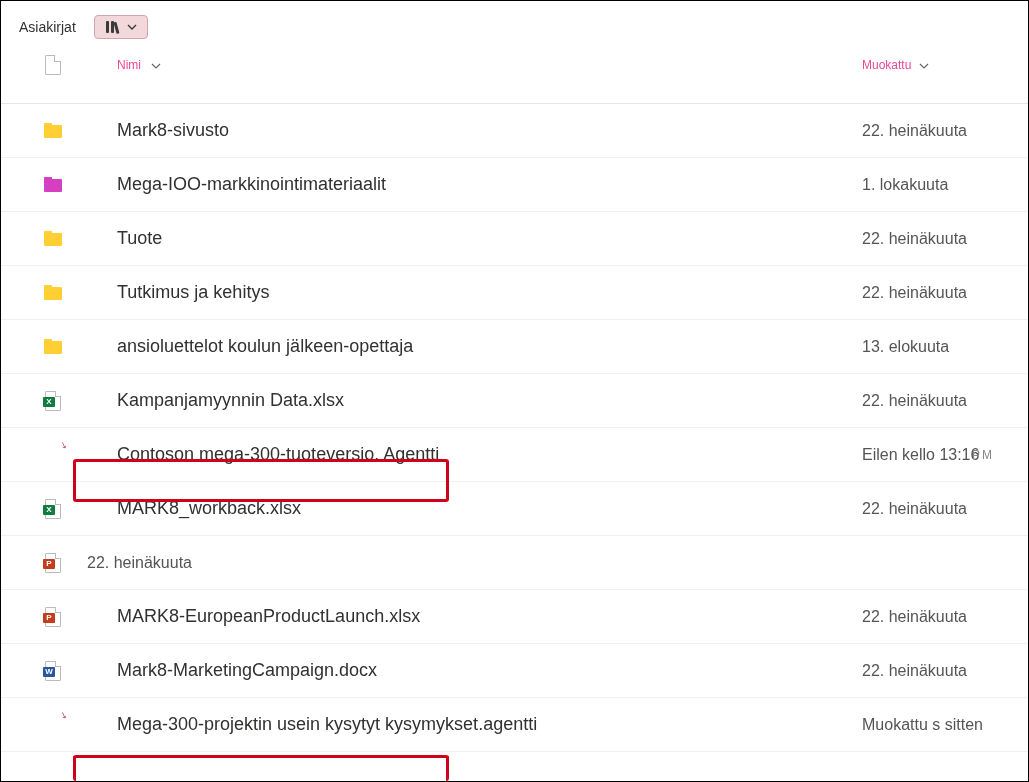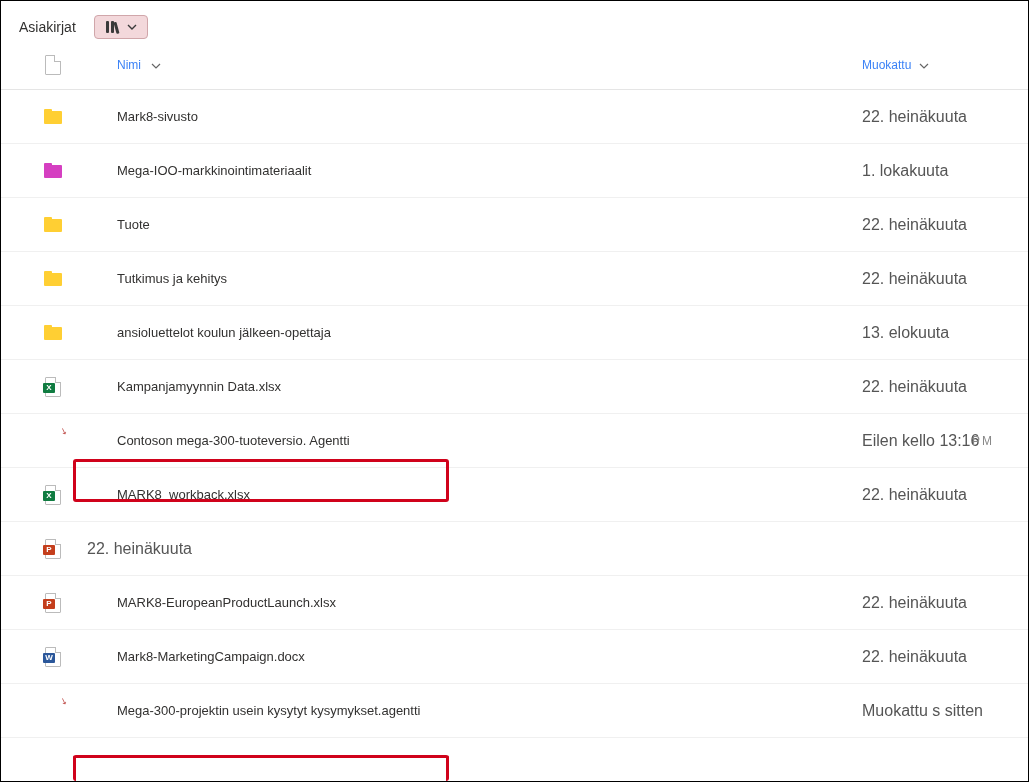--- a/index.html
+++ b/index.html
@@ -30,24 +30,24 @@
     background: #f3d8db;
     border: 1px solid #d0a6aa;
     border-radius: 4px;
     padding: 4px 10px;
     cursor: pointer;
   }
   .view-switch svg { display: block; }
   .col-header {
     display: flex;
     align-items: center;
-    padding: 6px 18px 14px 18px;
+    padding: 6px 18px 28px 18px;
     border-bottom: 1px solid #e5e5e5;
     font-size: 12px;
-    color: #3b82f6;
+    color: #ec4899;
   }
   .col-type { width: 68px; display: flex; justify-content: center; }
   .col-name { flex: 1; display: flex; align-items: center; gap: 10px; padding-left: 30px; }
   .col-mod { width: 148px; display: flex; align-items: center; gap: 8px; justify-content: flex-start; margin-left: 27px; }
   .chev { font-size: 10px; color: #888; cursor: pointer; }
   .list { }
   .row {
     display: flex;
     align-items: center;
     height: 54px;
@@ -55,21 +55,21 @@
     border-bottom: 1px solid #f0f0f0;
     position: relative;
   }
   .cell-type { width: 68px; display: flex; justify-content: center; }
   .cell-name {
     flex: 1;
     padding-left: 30px;
     display: flex;
     align-items: center;
     gap: 12px;
-    font-size: 13px;
+    font-size: 18px;
     color: #323130;
   }
   .cell-mod {
     width: 148px;
     font-size: 16px;
     color: #555;
     text-align: left;
   }
   .pm-badge {
     position: absolute;

